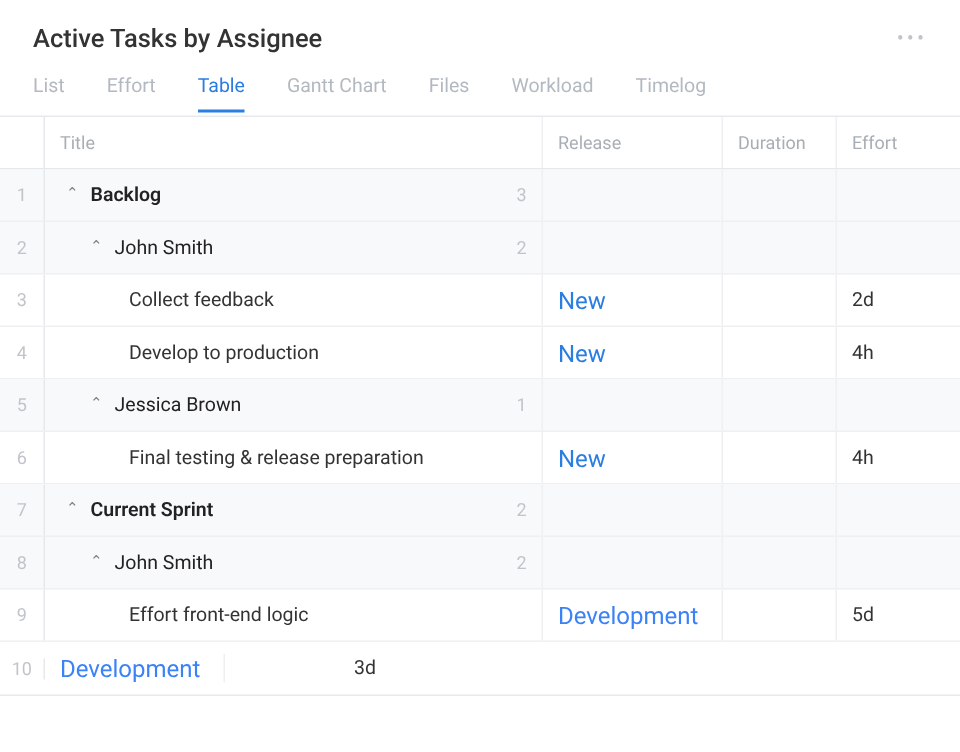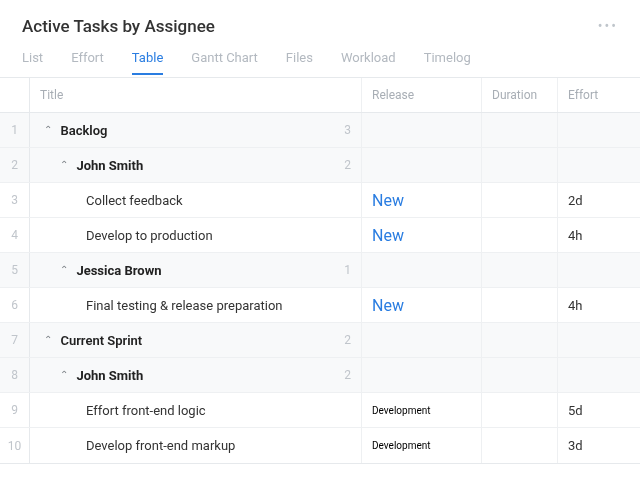--- a/index.html
+++ b/index.html
@@ -59,21 +59,21 @@
     font-size: 13px;
     margin-left: -22px;
     margin-right: -22px;
   }
   .row {
     display: flex;
     align-items: stretch;
     height: 35px;
     border-bottom: 1px solid #eef0f2;
   }
-  .row:last-child { border-bottom: 0; }
+  .row:last-child { border-bottom: 0; align-items: center; }
   .row.shaded { background: #f8f9fa; }
   .cell {
     display: flex;
     align-items: center;
     border-right: 1px solid #eef0f2;
     padding: 0 10px;
   }
   .cell.num {
     width: 30px;
     justify-content: center;
@@ -93,32 +93,32 @@
   }
   .thead { border-bottom: 1px solid #e6e9ec; }
   .chev {
     display: inline-block;
     margin-right: 8px;
     color: #7a7f85;
     font-size: 10px;
     transform: translateY(-1px);
   }
   .group-0 .title-text { font-weight: 600; color: #222; }
-  .group-1 .title-text { font-weight: 700; color: #222; }
+  .group-1 .title-text { font-weight: 400; color: #222; }
   .indent-0 { padding-left: 14px; }
   .indent-1 { padding-left: 30px; }
   .indent-2 { padding-left: 56px; }
   .count-badge {
     position: absolute;
     right: 10px;
     color: #c0c5cb;
     font-size: 12px;
   }
   .status-new { color: #2a7de1; font-size: 16px; }
-  .status-dev { color: #000000; font-size: 10px; }
+  .status-dev { color: #3b82f6; font-size: 16px; }
   .effort-val { color: #333; }
 </style>
 </head>
 <body>
 
 <div class="container">
   <div class="header-row">
     <div class="page-title">Active Tasks by Assignee</div>
     <div class="more-icon">•••</div>
   </div>
@@ -244,23 +244,20 @@
           <div class="cell status">
             <span class="status-dev">Development</span>
           </div>
           <div class="cell duration"></div>
           <div class="cell effort">
             <span class="effort-val">5d</span>
           </div>
         </div>
         <div class="row">
           <div class="cell num">10</div>
-          <div class="cell title indent-2">
-            <span class="title-text">Develop front-end markup</span>
-          </div>
           <div class="cell status">
             <span class="status-dev">Development</span>
           </div>
           <div class="cell duration"></div>
           <div class="cell effort">
             <span class="effort-val">3d</span>
           </div>
         </div>
       </div>
   </div>

